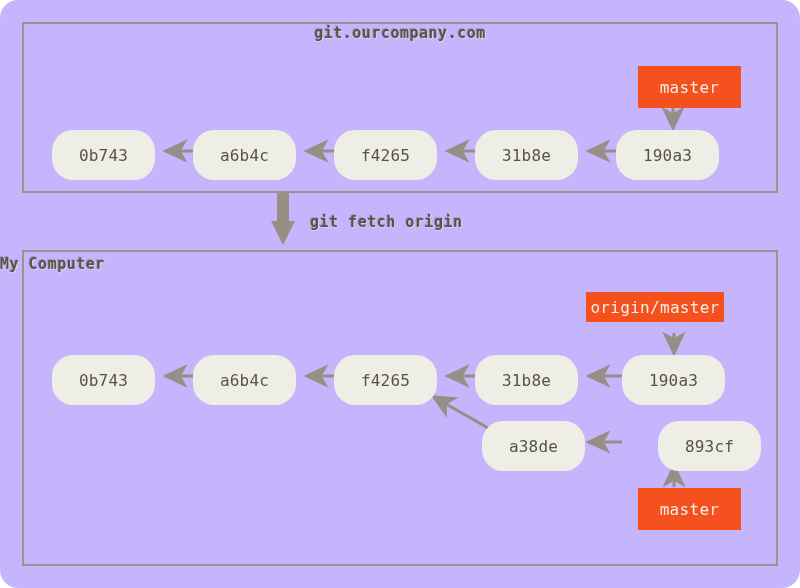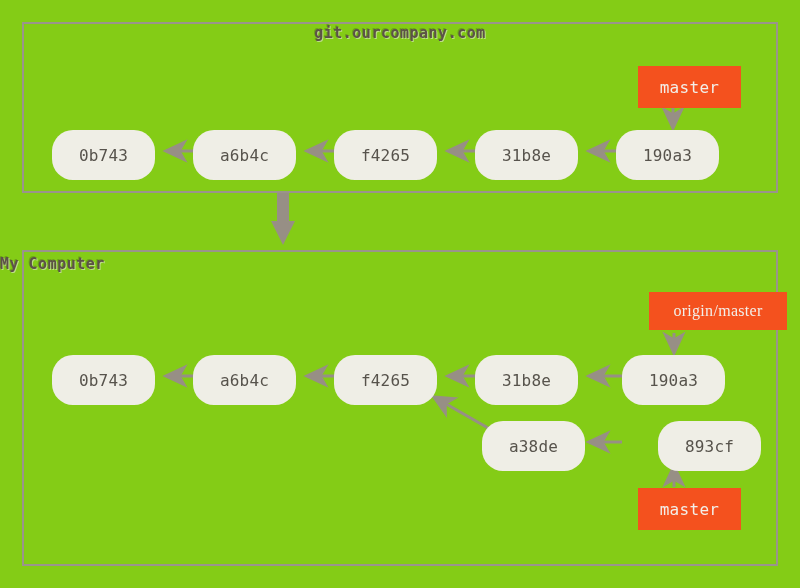--- a/index.html
+++ b/index.html
@@ -5,23 +5,24 @@
 <style>
   html, body {
     margin: 0;
     padding: 0;
     background: #ffffff;
   }
   #stage {
     position: relative;
     width: 800px;
     height: 588px;
-    background: #84cc16;
+    background: #c4b5fd;
     overflow: hidden;
     font-family: "DejaVu Sans Mono", "Liberation Mono", monospace;
+    border-radius: 18px;
   }
 
   
   .frame {
     position: absolute;
     border: 2px solid #9a948c;
     box-sizing: border-box;
     background: transparent;
   }
   #frame-remote { left: 22px; top: 22px; width: 756px; height: 171px; }
@@ -161,25 +162,26 @@
   <div class="commit" style="left:334px; top:130px;">
     <span>f4265</span>
   </div>
   <div class="commit" style="left:475px; top:130px;">
     <span>31b8e</span>
   </div>
   <div class="commit" style="left:616px; top:130px;">
     <span>190a3</span>
   </div>
 
+  <div id="fetch-caption">git fetch origin</div>
 
   <div class="frame" id="frame-local"></div>
   <div class="frame-title" id="title-local">My Computer</div>
 
-  <div class="branch-label" style="left:633px; top:292px; width:138px; height:38px;font-family:Liberation Serif, serif;">
+  <div class="branch-label" style="left:570px; top:292px; width:138px; height:30px;">
     <span>origin/master</span>
   </div>
 
   <div class="commit" style="left:52px; top:355px;">
     <span>0b743</span>
   </div>
   <div class="commit" style="left:193px; top:355px;">
     <span>a6b4c</span>
   </div>
   <div class="commit" style="left:334px; top:355px;">

